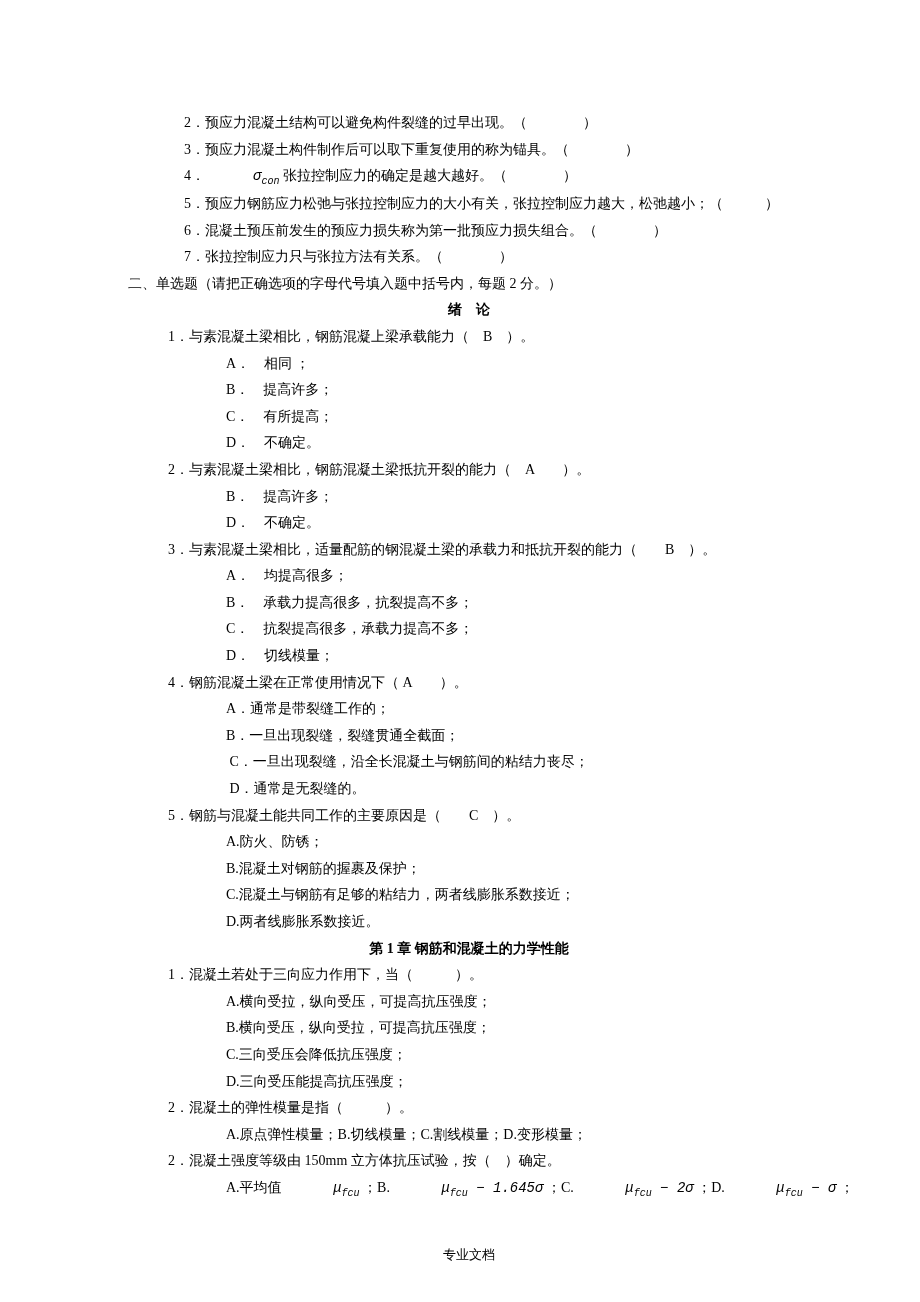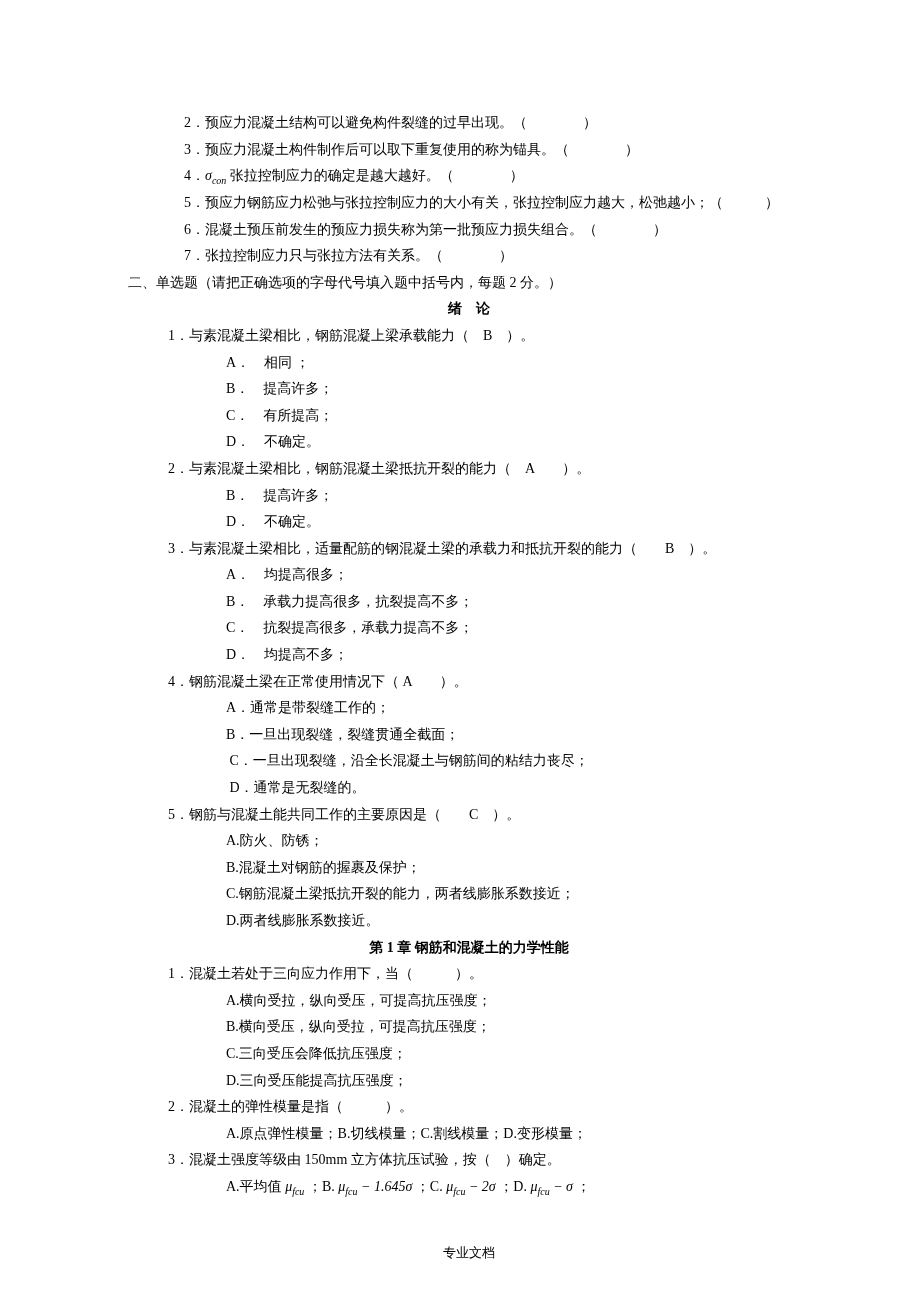--- a/index.html
+++ b/index.html
@@ -26,22 +26,23 @@
   .indent-4 { padding-left: 40px; }
   .center { text-align: center; }
   .bold { font-weight: bold; }
   .footer {
     text-align: center;
     font-size: 13px;
     margin-top: 40px;
   }
   .nowrap { white-space: nowrap; }
   .sigma {
-    font-family: Liberation Serif, serif;
+    font-family: Liberation Mono, monospace;
     font-style: italic;
+    margin-left: 48px;
   }
   sub { font-size: 10px; font-style: italic; }
 </style>
 </head>
 <body>
 
 <div class="page">
 
   <div class="line indent-1">2．预应力混凝土结构可以避免构件裂缝的过早出现。（　　　　）</div>
   <div class="line indent-1">3．预应力混凝土构件制作后可以取下重复使用的称为锚具。（　　　　）</div>
@@ -63,46 +64,46 @@
   <div class="line indent-2">D．　不确定。</div>
 
   <div class="line indent-4">2．与素混凝土梁相比，钢筋混凝土梁抵抗开裂的能力（　A　　）。</div>
   <div class="line indent-2">B．　提高许多；</div>
   <div class="line indent-2">D．　不确定。</div>
 
   <div class="line indent-4">3．与素混凝土梁相比，适量配筋的钢混凝土梁的承载力和抵抗开裂的能力（　　B　）。</div>
   <div class="line indent-2">A．　均提高很多；</div>
   <div class="line indent-2">B．　承载力提高很多，抗裂提高不多；</div>
   <div class="line indent-2">C．　抗裂提高很多，承载力提高不多；</div>
-  <div class="line indent-2">D．　均提高不多；</div>
+  <div class="line indent-2">D．　切线模量；</div>
 
   <div class="line indent-4">4．钢筋混凝土梁在正常使用情况下（ A　　）。</div>
   <div class="line indent-2">A．通常是带裂缝工作的；</div>
   <div class="line indent-2">B．一旦出现裂缝，裂缝贯通全截面；</div>
   <div class="line indent-2"> C．一旦出现裂缝，沿全长混凝土与钢筋间的粘结力丧尽；</div>
   <div class="line indent-2"> D．通常是无裂缝的。</div>
 
   <div class="line indent-4">5．钢筋与混凝土能共同工作的主要原因是（　　C　）。</div>
   <div class="line indent-2">A.防火、防锈；</div>
   <div class="line indent-2">B.混凝土对钢筋的握裹及保护；</div>
-  <div class="line indent-2">C.钢筋混凝土梁抵抗开裂的能力，两者线膨胀系数接近；</div>
+  <div class="line indent-2">C.混凝土与钢筋有足够的粘结力，两者线膨胀系数接近；</div>
   <div class="line indent-2">D.两者线膨胀系数接近。</div>
 
   <div class="line center bold">第 1 章 钢筋和混凝土的力学性能</div>
 
   <div class="line indent-4">1．混凝土若处于三向应力作用下，当（　　　）。</div>
   <div class="line indent-2">A.横向受拉，纵向受压，可提高抗压强度；</div>
   <div class="line indent-2">B.横向受压，纵向受拉，可提高抗压强度；</div>
   <div class="line indent-2">C.三向受压会降低抗压强度；</div>
   <div class="line indent-2">D.三向受压能提高抗压强度；</div>
 
   <div class="line indent-4">2．混凝土的弹性模量是指（　　　）。</div>
   <div class="line indent-2">A.原点弹性模量；B.切线模量；C.割线模量；D.变形模量；</div>
 
-  <div class="line indent-4">3．混凝土强度等级由 150mm 立方体抗压试验，按（　）确定。</div>
+  <div class="line indent-4">2．混凝土强度等级由 150mm 立方体抗压试验，按（　）确定。</div>
   <div class="line indent-2 nowrap">
     <span>A.平均值</span>
     <span class="sigma">μ<sub>fcu</sub></span>
     <span>；B. </span>
     <span class="sigma">μ<sub>fcu</sub> − 1.645σ</span>
     <span> ；C. </span>
     <span class="sigma">μ<sub>fcu</sub> − 2σ</span>
     <span> ；D. </span>
     <span class="sigma">μ<sub>fcu</sub> − σ</span>
     <span>；</span>

